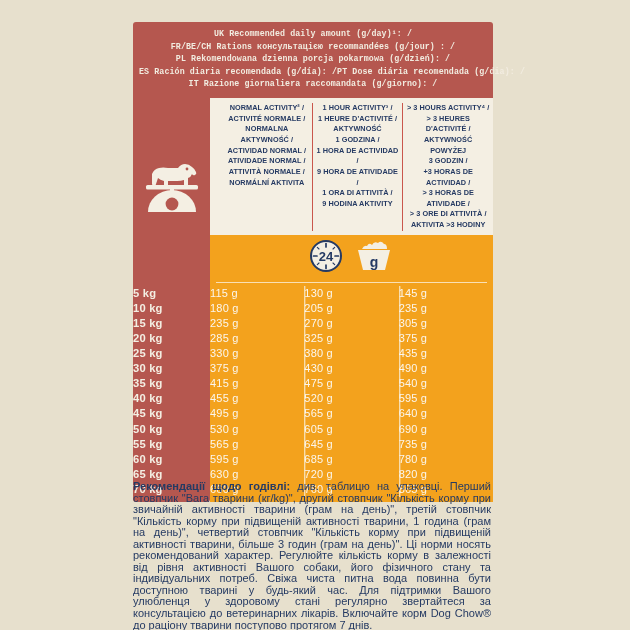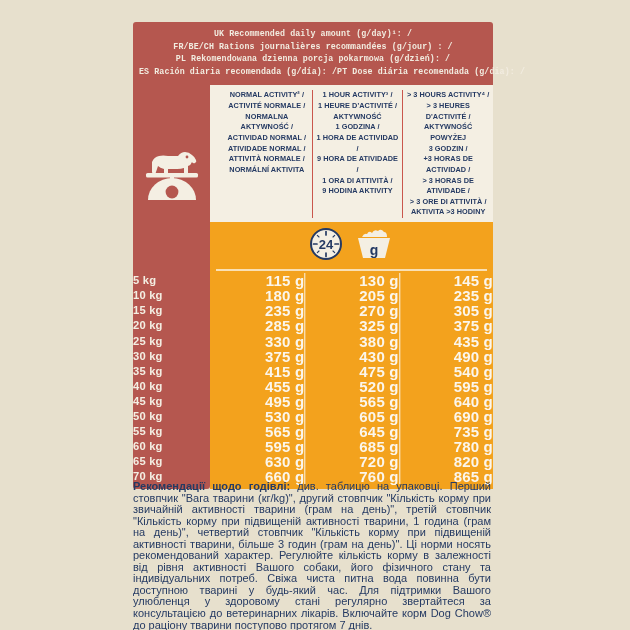--- a/index.html
+++ b/index.html
@@ -80,22 +80,22 @@
   .gwrap{
     flex:1;background:#f3a21d;display:flex;
     padding:4px 0 5px 0;
     position:relative;
   }
   .gcol{
     flex:1;display:flex;flex-direction:column;
   }
   .gcol + .gcol{box-shadow:inset 1.4px 0 0 rgba(250,240,220,.75);}
   .gcol .cell{
-    color:#fbf6ec;font-weight:bold;font-size:15px;
-    text-align:right;line-height:15.1px;letter-spacing:.2px;
+    color:#fbf6ec;font-weight:normal;font-size:11px;
+    text-align:left;line-height:15.1px;letter-spacing:.2px;
   }
   .toprule{
     position:absolute;left:6px;right:6px;top:0px;height:1.4px;
     background:rgba(250,240,220,.8);
   }
 
   
   .footer{
     position:absolute;left:133px;top:481px;width:358px;
     color:#253a63;font-size:11px;line-height:11.55px;
@@ -104,23 +104,24 @@
   .footer b{font-weight:bold;}
   .footer p{margin:0;}
 </style>
 </head>
 <body>
 
 <div class="panel">
 
   <div class="red-head" id="redhead">
       <div>UK Recommended daily amount (g/day)¹: /</div>
-      <div>FR/BE/CH Rations journalières recommandées (g/jour) : /</div>
+      <div>FR/BE/CH Rations консультацією recommandées (g/jour) : /</div>
       <div>PL Rekomendowana dzienna porcja pokarmowa (g/dzień): /</div>
       <div>ES Ración diaria recomendada (g/día): /PT Dose diária recomendada (g/dia): /</div>
+      <div>IT Razione giornaliera raccomandata (g/giorno): /</div>
     </div>
 
   <div class="band">
     <div class="dogcol">
       <span class="scale-icon">
         <svg width="60" height="62" viewBox="0 0 60 62">
           <g fill="#f4efe3">
             <path d="M10 24 q2-5 7-6 q4-1 9 0 l10 0 q3-4 7-4 q4 0 7 3 q3 2 4 5 q1 2 -1 3 q-2 1 -3 -1 q-1 3 -4 4 l0 7 q0 2 -2 2 q-2 0 -2-2 l0-5 q-3 1 -7 1 l-9 0 l0 4 q0 2 -2 2 q-2 0-2-2 l0-4 q-4-1 -6-3 l-2 6 q0 2 -2 2 q-2 0 -2-2 z"></path>
             <circle cx="45" cy="19" r="1.4" fill="#b5574f"></circle>
             <rect x="4" y="35" width="52" height="4.6" rx="1.6"></rect>

